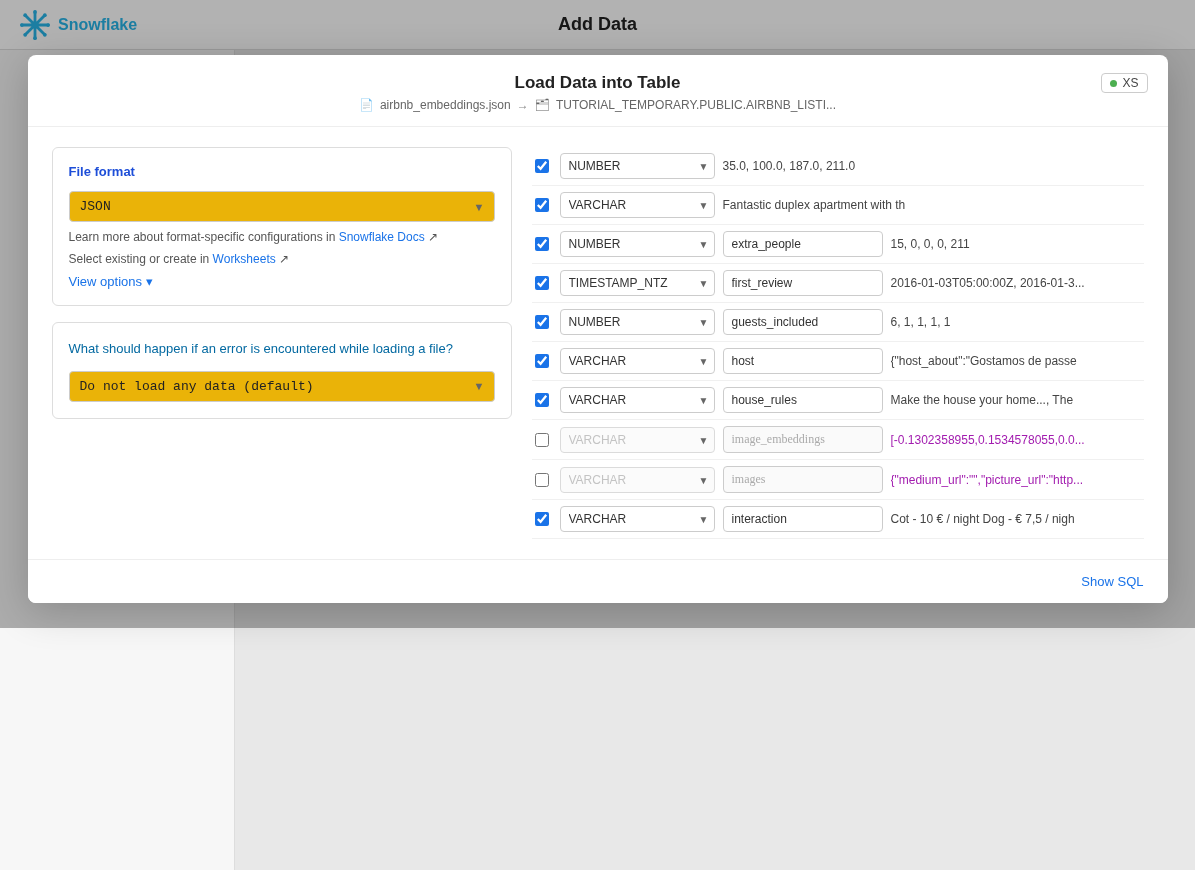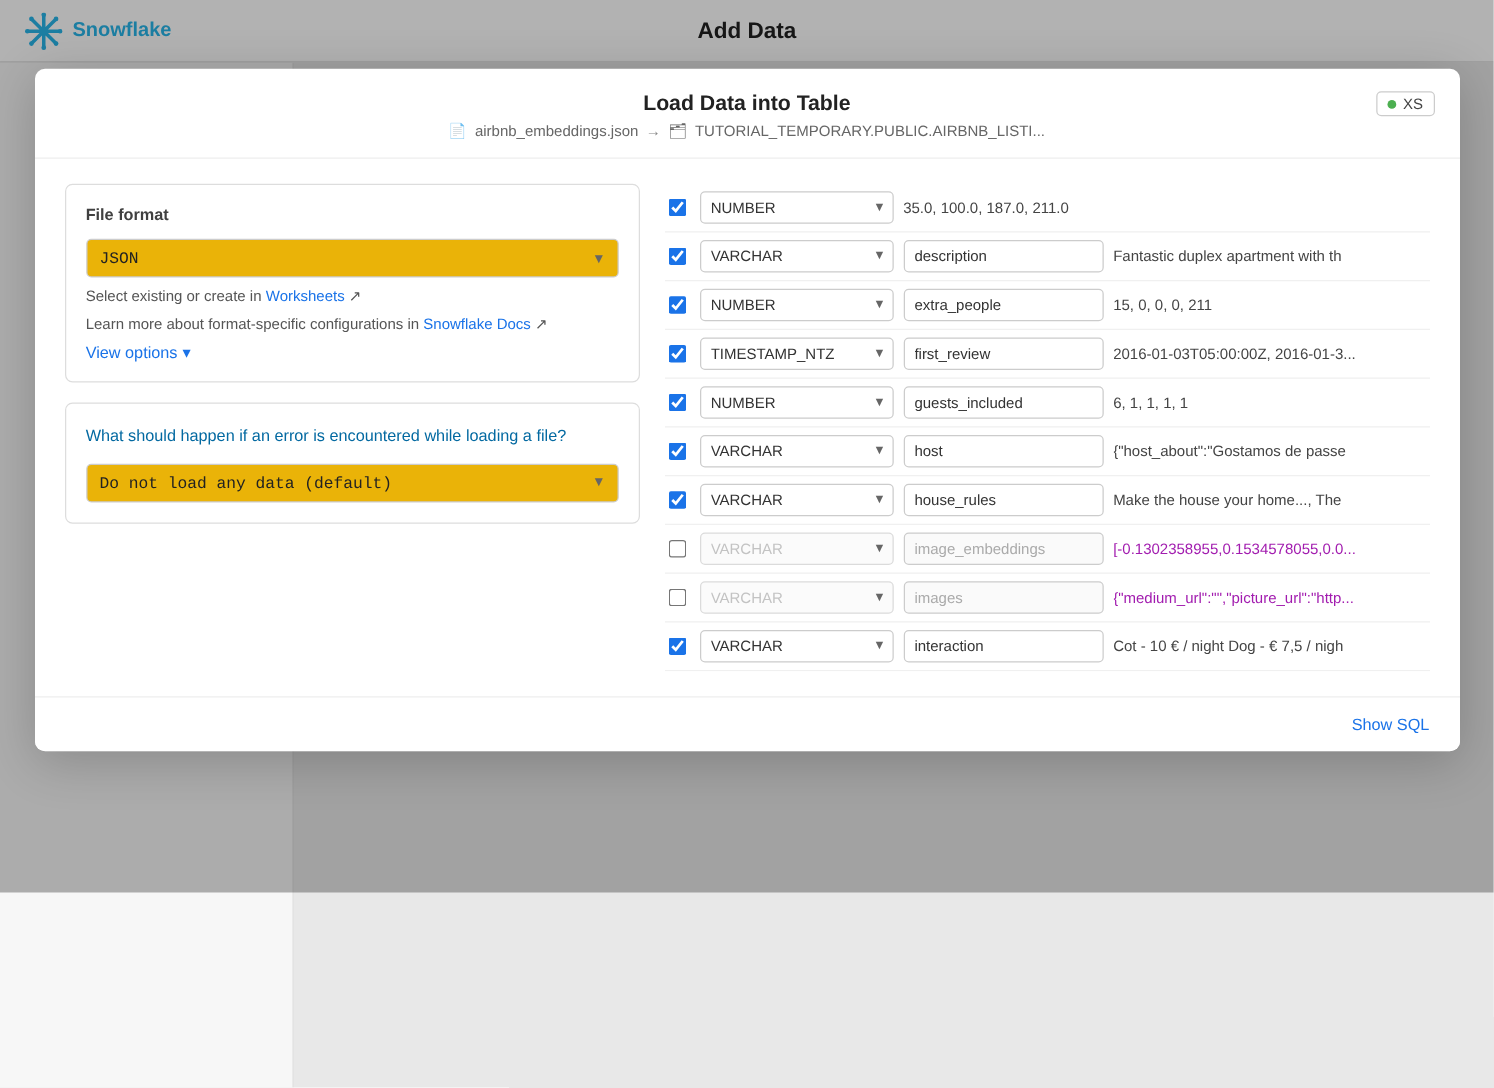--- a/index.html
+++ b/index.html
@@ -55,21 +55,21 @@
       background: #f7f7f7;
       border-right: 1px solid #ddd;
     }
 
     
     .modal-overlay {
       position: absolute;
       top: 0;
       left: 0;
       width: 1195px;
-      height: 714px;
+      height: 628px;
       background: rgba(0,0,0,0.3);
       z-index: 100;
       display: flex;
       align-items: flex-start;
       justify-content: center;
       padding-top: 55px;
     }
 
     
     .modal {
@@ -150,21 +150,21 @@
 
     .panel-box {
       border: 1px solid #ddd;
       border-radius: 6px;
       padding: 16px;
     }
 
     .panel-box-title {
       font-size: 13px;
       font-weight: 600;
-      color: #404040;
+      color: #1d4ed8;
       margin-bottom: 12px;
     }
 
     .select-wrapper {
       position: relative;
     }
     .select-wrapper select {
       width: 100%;
       padding: 7px 30px 7px 10px;
       border: 1px solid #ccc;
@@ -287,20 +287,21 @@
       width: 100%;
       padding: 5px 8px;
       border: 1px solid #ccc;
       border-radius: 4px;
       font-size: 12px;
       color: #333;
     }
     .col-name-input input:disabled {
       color: #aaa;
       background: #fafafa;
+      font-family: Liberation Serif, serif;
     }
 
     .col-preview {
       flex: 1;
       font-size: 12px;
       color: #444;
       overflow: hidden;
       text-overflow: ellipsis;
       white-space: nowrap;
     }
@@ -445,27 +446,27 @@
             <select>
               <option>JSON</option>
               <option>CSV</option>
               <option>PARQUET</option>
               <option>AVRO</option>
               <option>ORC</option>
             </select>
             <span class="select-arrow">▼</span>
           </div>
           <div class="help-text">
-            <span>Select existing or create in</span>
-            <a href="#">Worksheets</a>
+            <span>Learn more about format-specific configurations in</span>
+            <a href="#">Snowflake Docs</a>
             <span> ↗</span>
           </div>
           <div class="help-text">
-            <span>Learn more about format-specific configurations in</span>
-            <a href="#">Snowflake Docs</a>
+            <span>Select existing or create in</span>
+            <a href="#">Worksheets</a>
             <span> ↗</span>
           </div>
           <div class="view-options">
             <span>View options</span>
             <span>▾</span>
           </div>
         </div>
 
         <div class="panel-box">
           <div class="error-panel-text">What should happen if an error is encountered while loading a file?</div>
@@ -489,21 +490,20 @@
                   <input type="checkbox" checked="" style="">
                 </div>
                 <div class="type-select-wrapper"><select><option value="NUMBER">NUMBER</option><option value="VARCHAR">VARCHAR</option><option value="TIMESTAMP_NTZ">TIMESTAMP_NTZ</option><option value="BOOLEAN">BOOLEAN</option><option value="FLOAT">FLOAT</option><option value="INTEGER">INTEGER</option><option value="DATE">DATE</option></select><span class="type-select-arrow">▼</span></div>
                 <div class="col-preview">35.0, 100.0, 187.0, 211.0</div>
               </div>
               <div class="data-row">
                 <div class="row-checkbox">
                   <input type="checkbox" checked="" style="">
                 </div>
                 <div class="type-select-wrapper"><select><option value="NUMBER">NUMBER</option><option value="VARCHAR" selected="">VARCHAR</option><option value="TIMESTAMP_NTZ">TIMESTAMP_NTZ</option><option value="BOOLEAN">BOOLEAN</option><option value="FLOAT">FLOAT</option><option value="INTEGER">INTEGER</option><option value="DATE">DATE</option></select><span class="type-select-arrow">▼</span></div>
-                <div class="col-name-input"><input type="text" value="description" style=""></div>
                 <div class="col-preview">Fantastic duplex apartment with th</div>
               </div>
               <div class="data-row">
                 <div class="row-checkbox">
                   <input type="checkbox" checked="" style="">
                 </div>
                 <div class="type-select-wrapper"><select><option value="NUMBER">NUMBER</option><option value="VARCHAR">VARCHAR</option><option value="TIMESTAMP_NTZ">TIMESTAMP_NTZ</option><option value="BOOLEAN">BOOLEAN</option><option value="FLOAT">FLOAT</option><option value="INTEGER">INTEGER</option><option value="DATE">DATE</option></select><span class="type-select-arrow">▼</span></div>
                 <div class="col-name-input"><input type="text" value="extra_people" style=""></div>
                 <div class="col-preview">15, 0, 0, 0, 211</div>
               </div>

